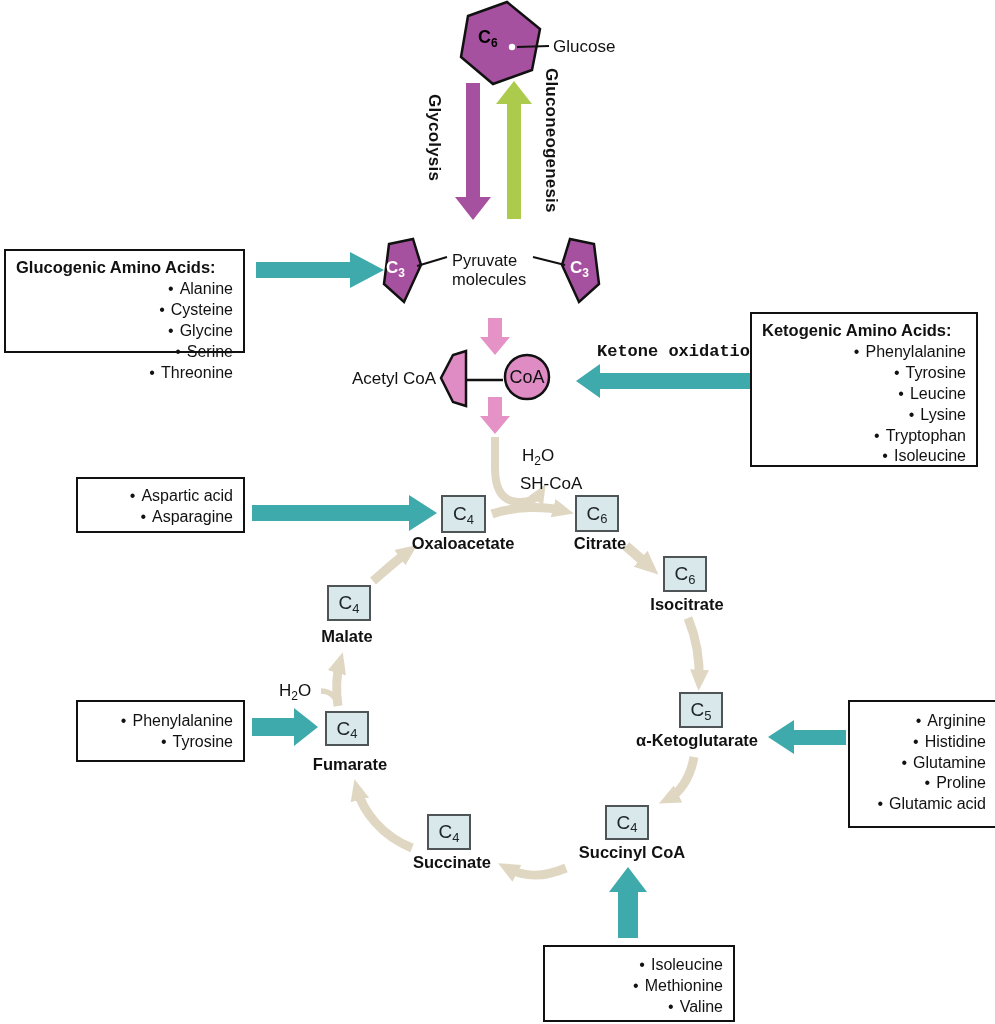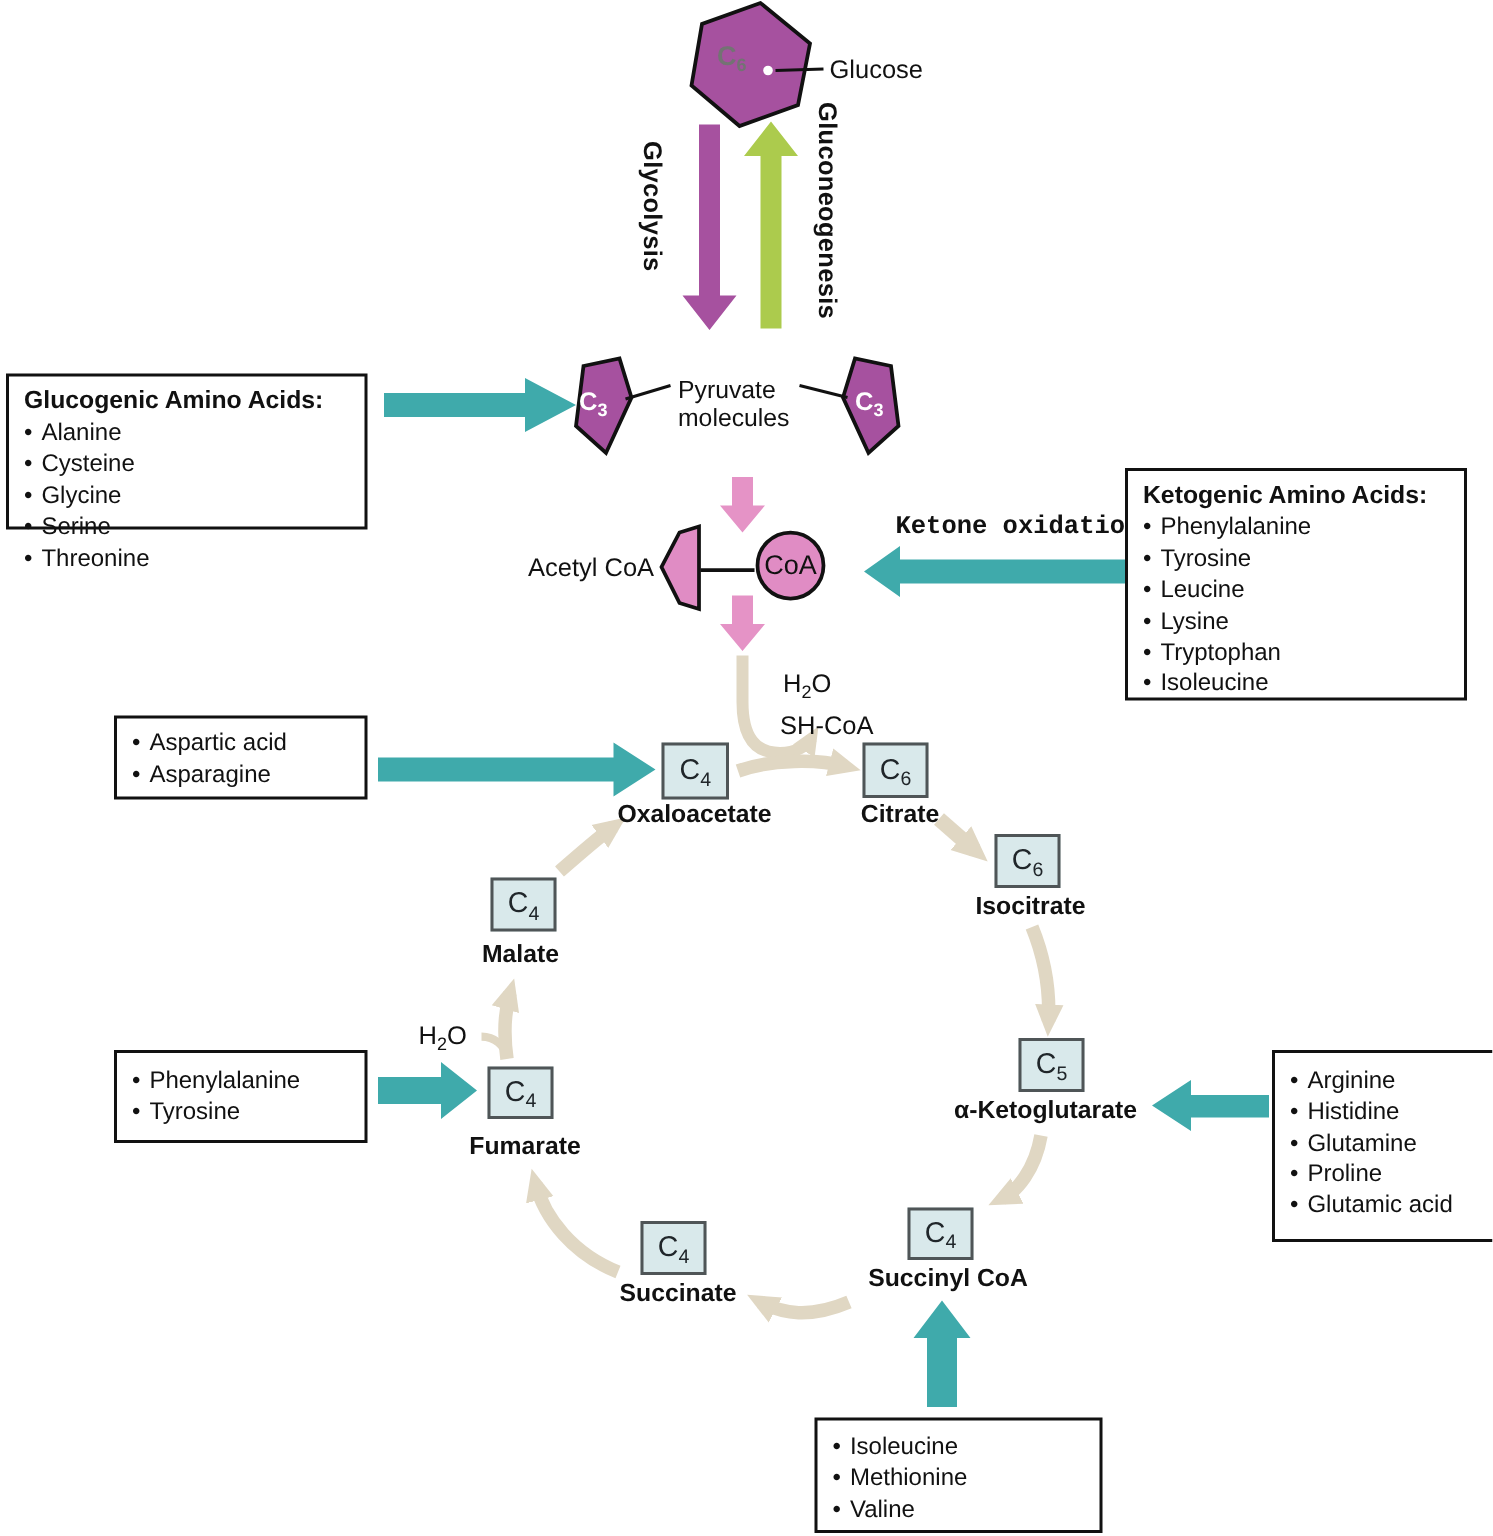--- a/index.html
+++ b/index.html
@@ -6,21 +6,21 @@
   .canvas {
     position:relative; width:995px; height:1024px; background:#ffffff;
     font-family:"Liberation Sans", sans-serif; color:#111; overflow:hidden;
   }
   .layer { position:absolute; left:0; top:0; }
   .abox {
     position:absolute; border:2.5px solid #111; background:#fff;
     box-sizing:border-box; padding:6px 10px;
   }
   .abox .title { font-weight:bold; font-size:16.5px; line-height:1.3; margin-bottom:1px; }
-  .abox ul { margin:0; padding:0; list-style:none; font-size:16px; }
+  .abox ul { margin:0; padding:0; list-style:none; font-size:16px;text-align:right; }
   .abox li { line-height:1.3; white-space:nowrap; }
   .abox li::before { content:"•"; margin-right:6px; }
   .cnode {
     position:absolute; background:#D9E9EB; border:2px solid #4F5557;
     box-sizing:border-box; display:flex; align-items:center; justify-content:center;
     font-size:19px; color:#20262a;
   }
   .cnode .sub { font-size:13px; display:inline-block; transform:translateY(5px); }
   .nlabel {
     position:absolute; font-weight:bold; font-size:16.5px;
@@ -77,21 +77,21 @@
     <path d="M 626,546 L 650,567" fill="none" stroke-width="10" marker-end="url(#beigehead)" stroke="#E0D7C3"></path>
     <path d="M 688,618 C 697,640 700,660 699,681" fill="none" stroke-width="9" marker-end="url(#beigehead)" stroke="#E0D7C3"></path>
     <path d="M 694,757 C 690,780 678,794 668,799" fill="none" stroke-width="9" marker-end="url(#beigehead)" stroke="#E0D7C3"></path>
     <path d="M 566,868 C 540,879 522,876 507,868" fill="none" stroke-width="9" marker-end="url(#beigehead)" stroke="#E0D7C3"></path>
     <path d="M 412,848 C 382,836 363,812 357,789" fill="none" stroke-width="9" marker-end="url(#beigehead)" stroke="#E0D7C3"></path>
     <path d="M 321,691 C 330,691 336,697 338,704" fill="none" stroke-width="5.5" stroke="#E0D7C3"></path>
     <path d="M 338,706 C 336,692 336,676 340,662" fill="none" stroke-width="9" marker-end="url(#beigehead)" stroke="#E0D7C3"></path>
     <path d="M 373,581 C 388,568 398,559 409,551" fill="none" stroke-width="9" marker-end="url(#beigehead)" stroke="#E0D7C3"></path>
   </svg>
 
-  <div class="lab" style="left:478px; top:27px; font-weight:bold; font-size:18px; color:#737373;"><span>C</span><span class="sub-t">6</span></div>
+  <div class="lab" style="left:478px; top:27px; font-weight:bold; font-size:18px; color:#000000;"><span>C</span><span class="sub-t">6</span></div>
   <div class="lab" style="left:553px; top:37px; font-size:17px;">Glucose</div>
 
   <div class="rot" style="left:424px; top:94px;">Glycolysis</div>
   <div class="rot" style="left:541px; top:68px;">Gluconeogenesis</div>
 
   <div class="lab" style="left:386px; top:258px; font-weight:bold; font-size:17px; color:#fff;"><span>C</span><span class="sub-t">3</span></div>
   <div class="lab" style="left:570px; top:258px; font-weight:bold; font-size:17px; color:#fff;"><span>C</span><span class="sub-t">3</span></div>
   <div class="lab" style="left:452px; top:251px; line-height:19px;">
     <div>Pyruvate</div>
     <div>molecules</div>

